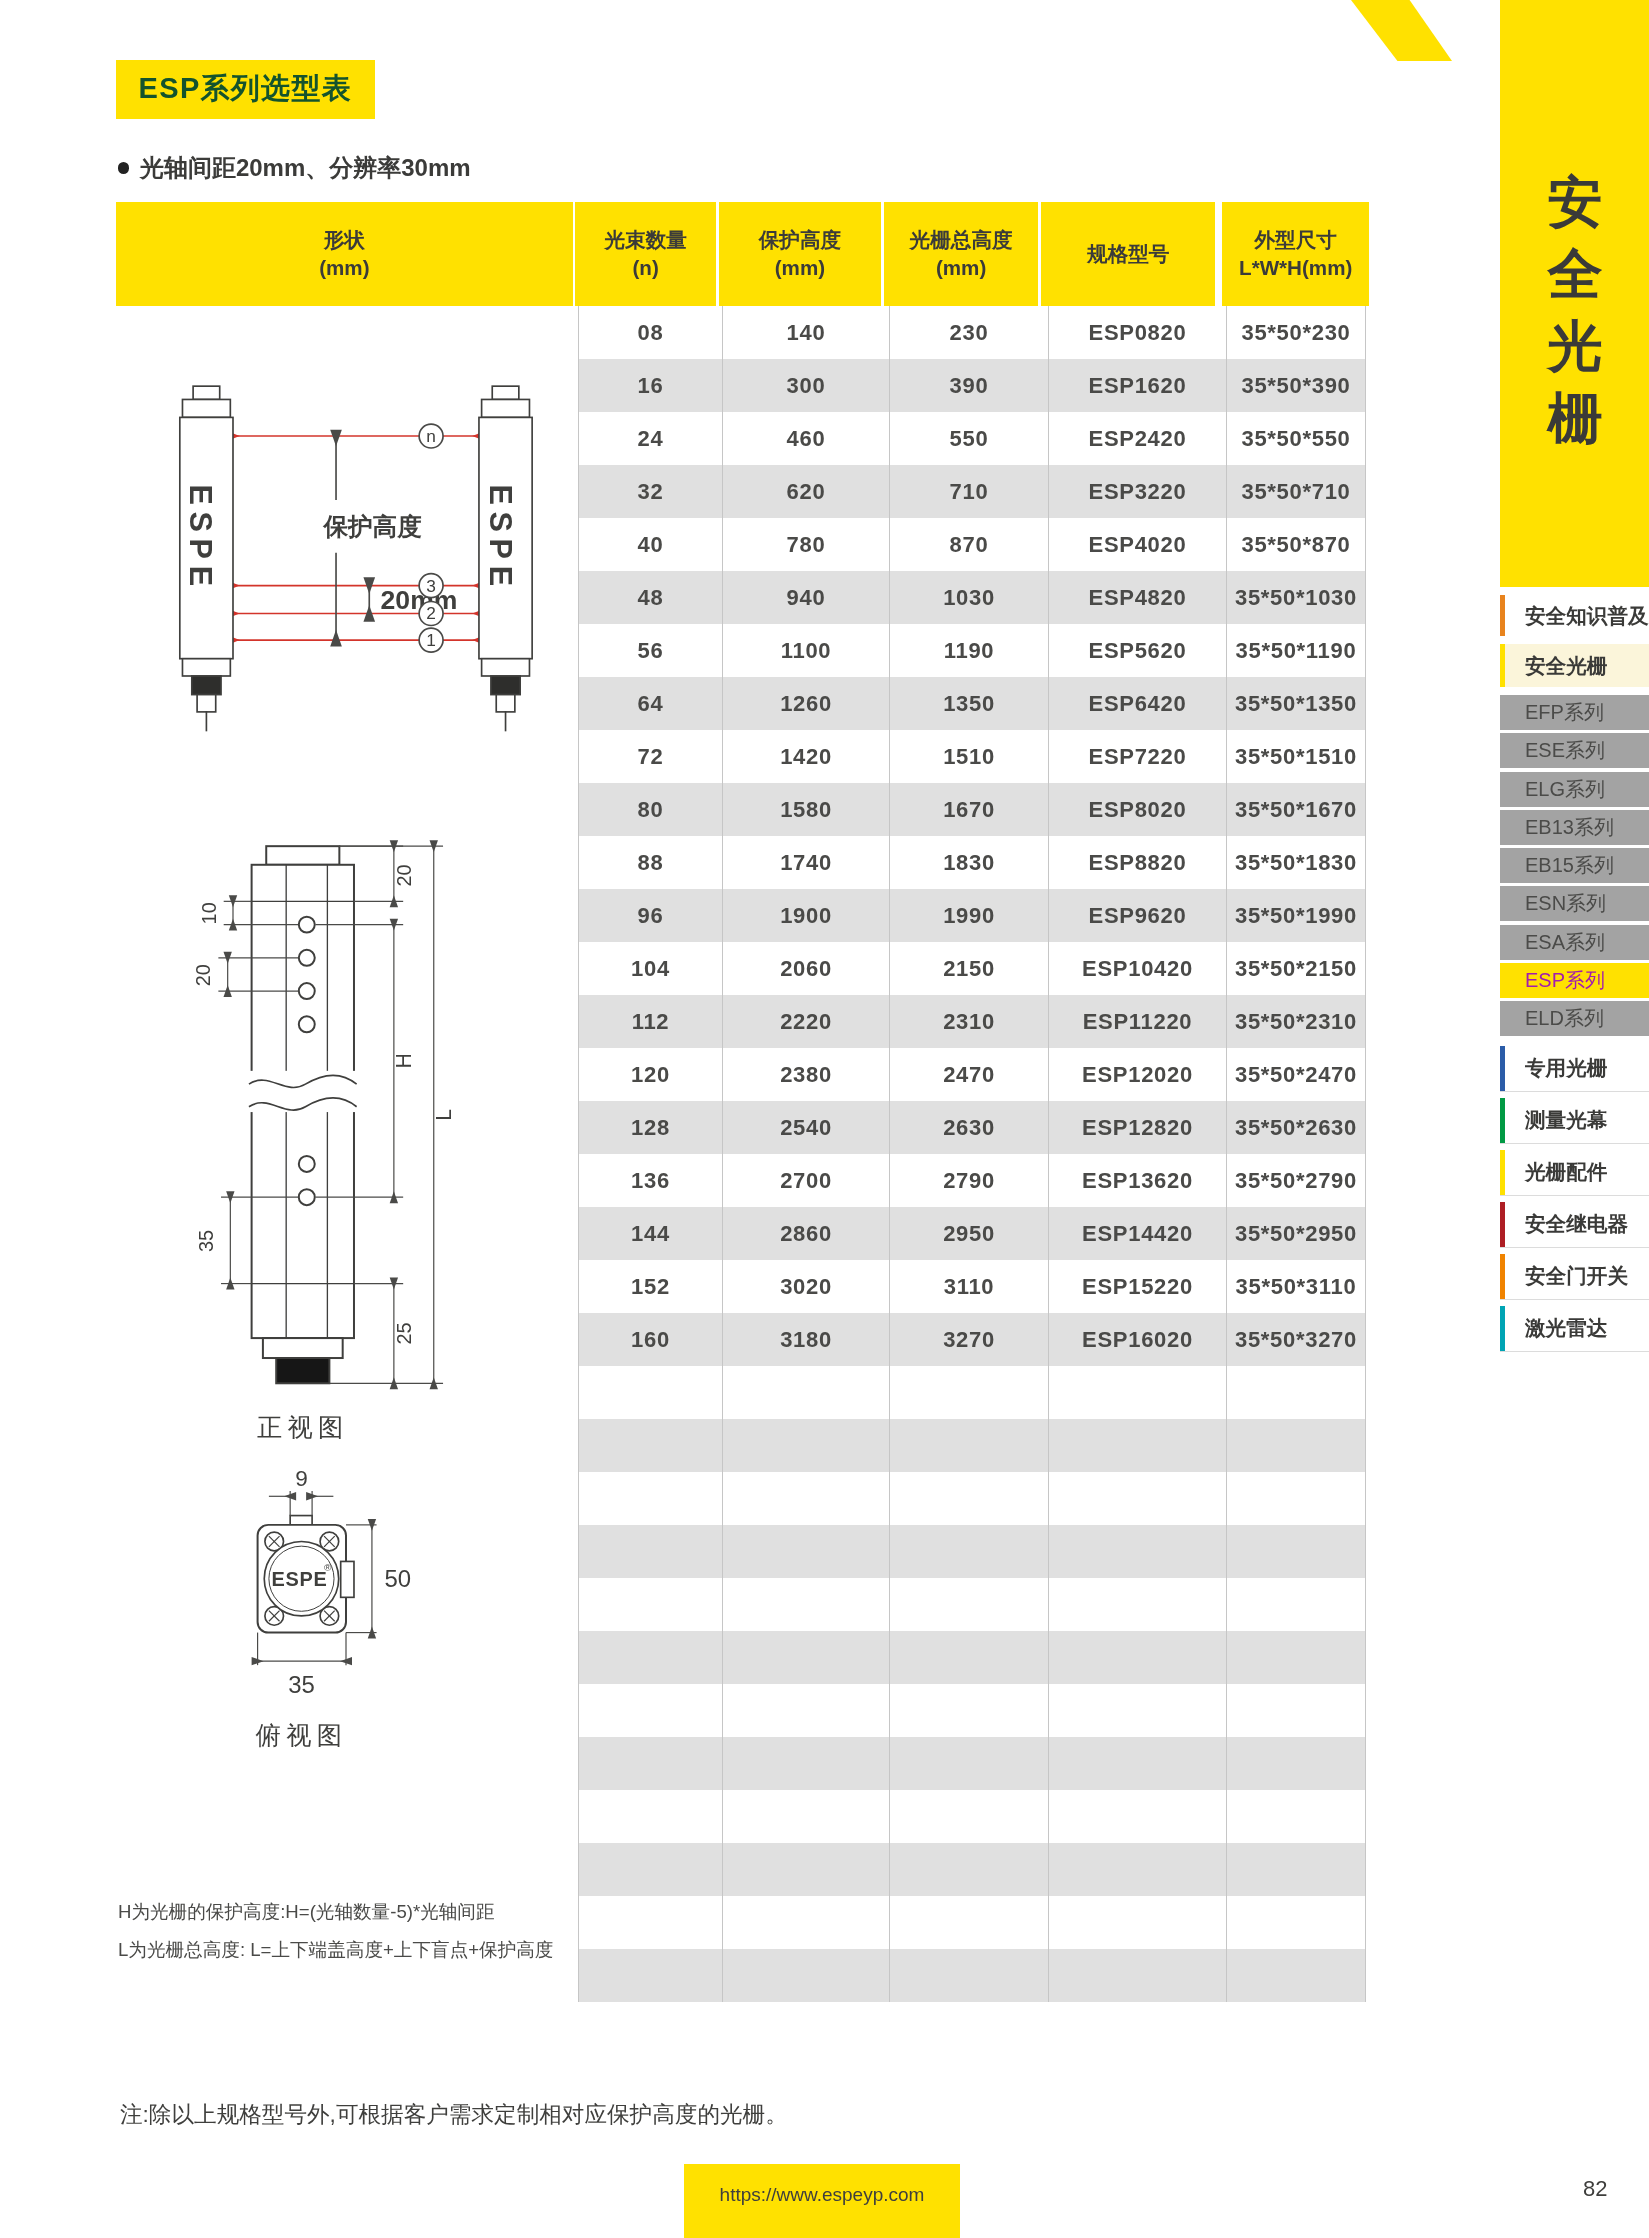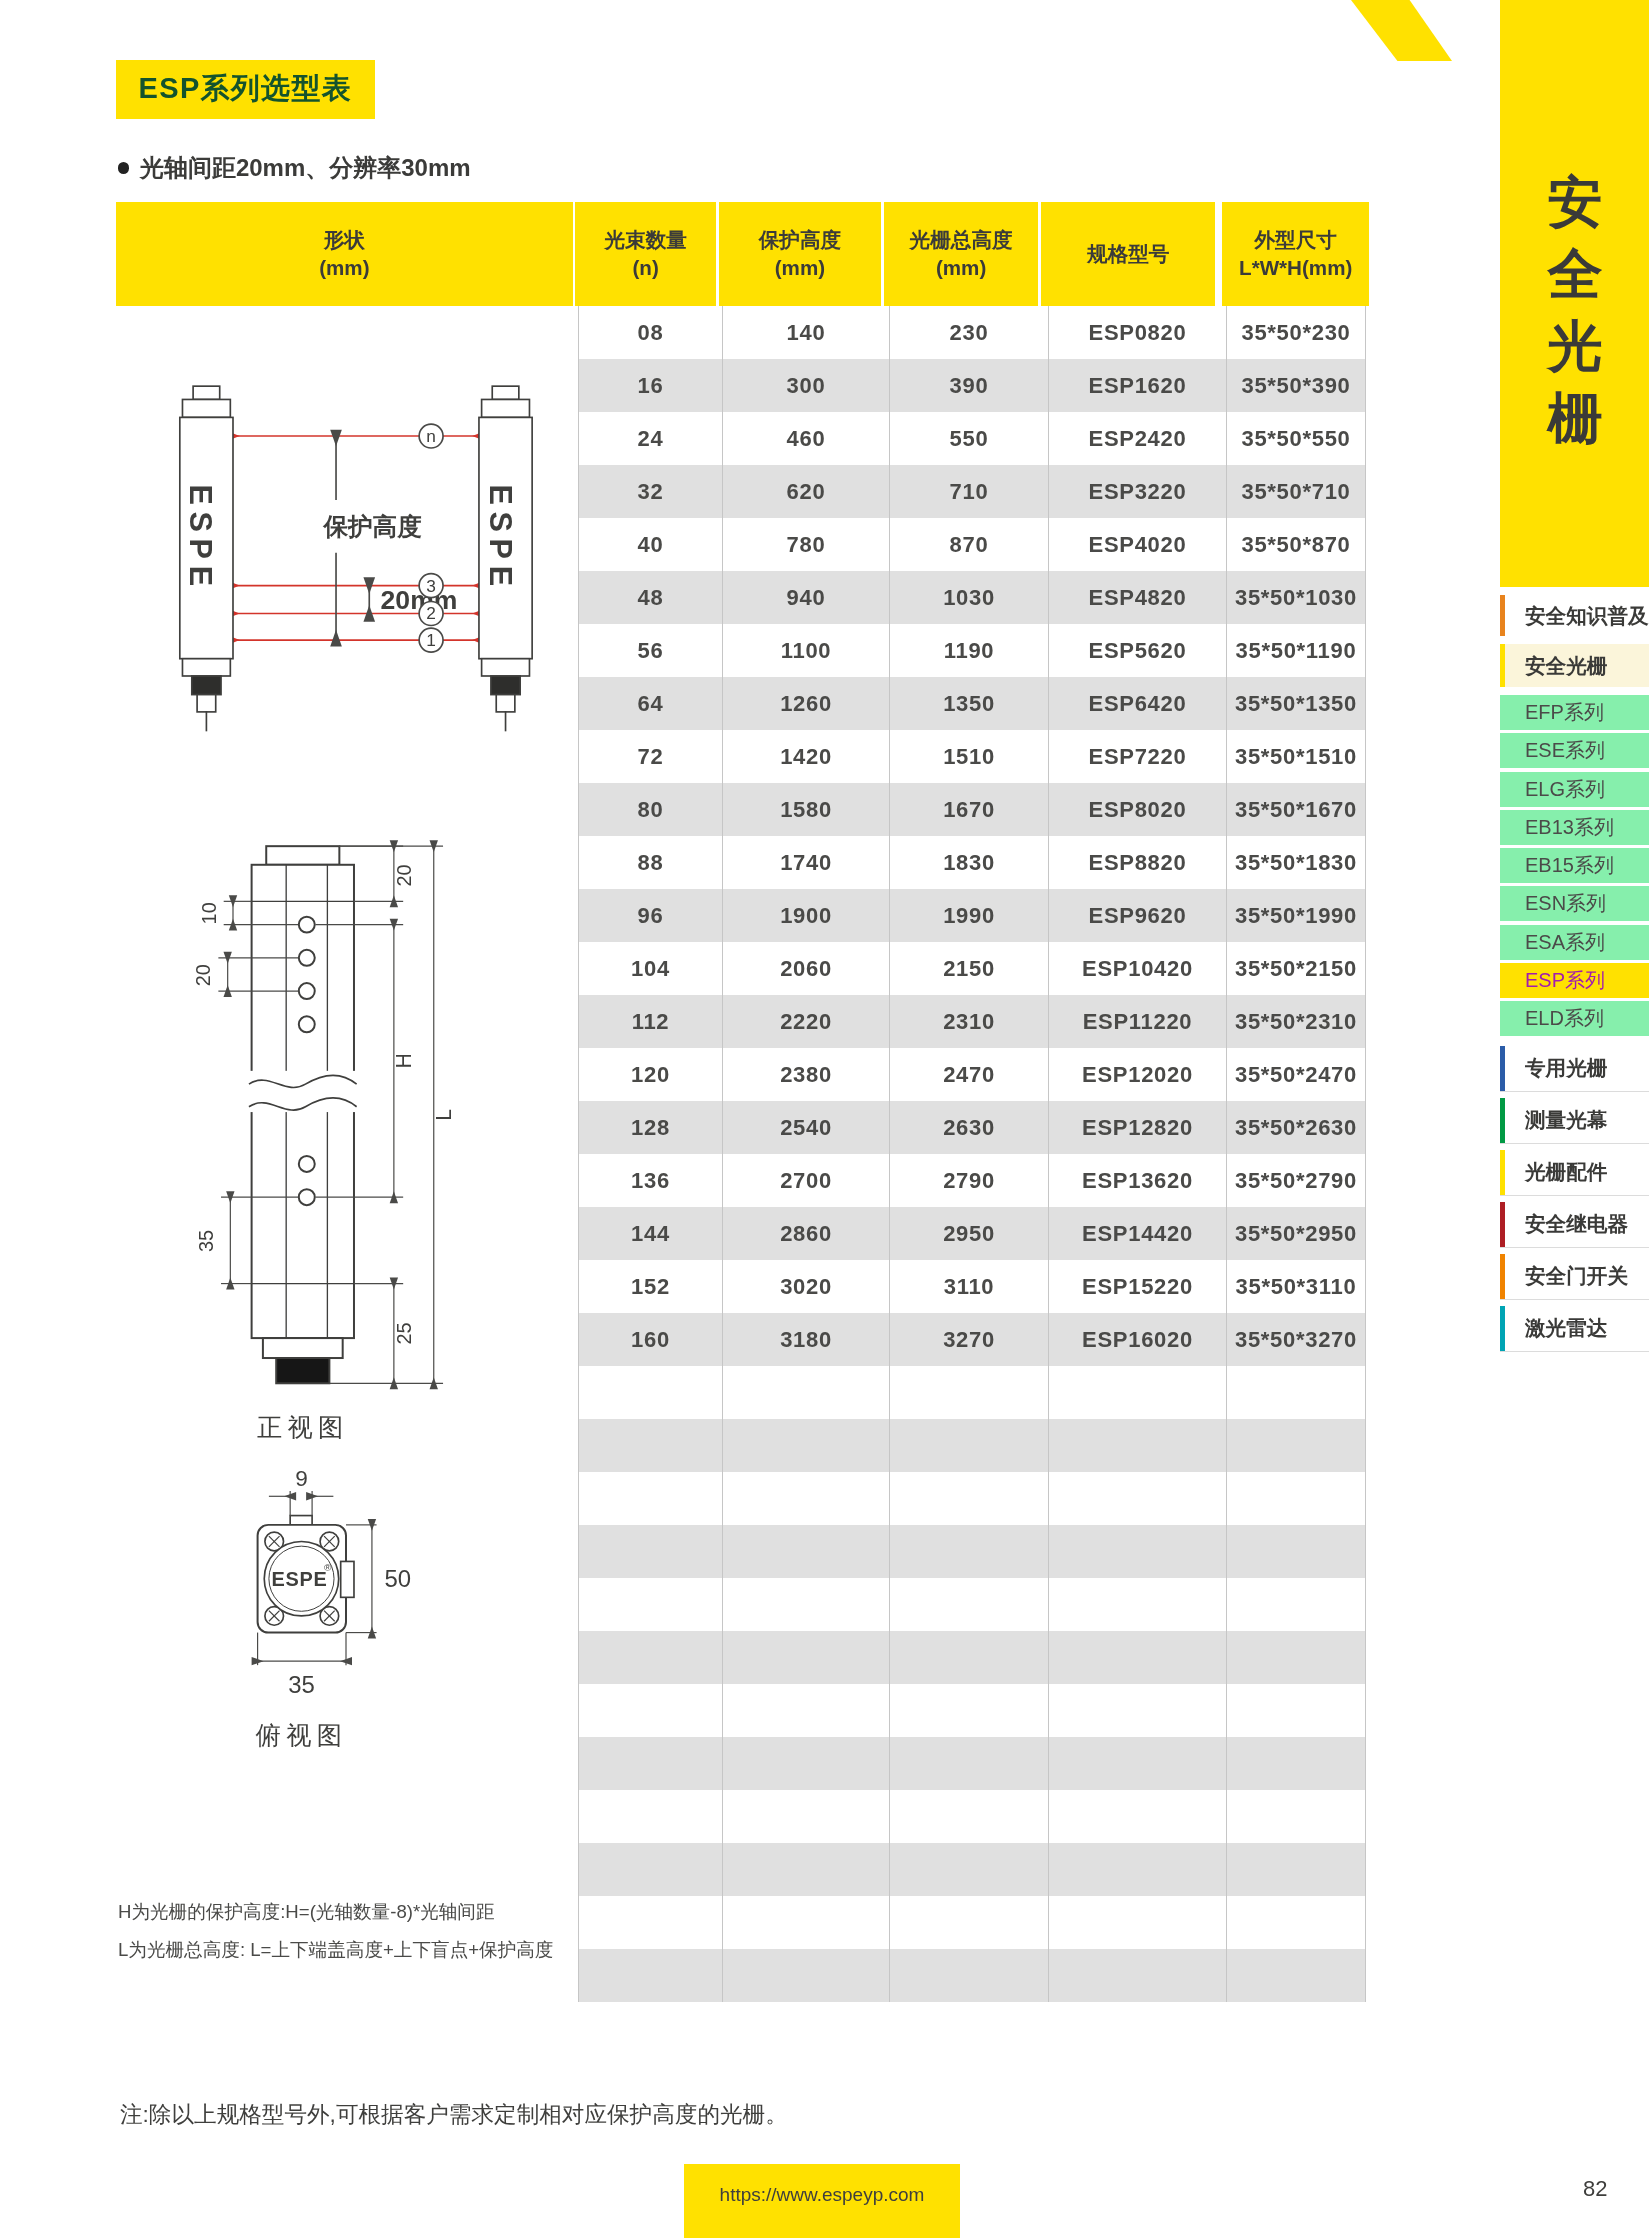--- a/index.html
+++ b/index.html
@@ -13,21 +13,21 @@
   .side-hero{position:absolute;left:1500px;top:0;width:150px;height:587px;background:#FFE100;}
   .side-hero .vchars{position:absolute;left:0;top:166px;width:100%;text-align:center;
     font-size:55px;font-weight:bold;line-height:72px;color:#3A3A38;}
   .menu{position:absolute;left:1500px;top:595px;width:150px;}
   .menu-item{position:relative;box-sizing:border-box;display:flex;align-items:center;}
   .menu-item .bar{position:absolute;left:0;top:0;bottom:0;width:4.7px;}
   .menu-item .lbl{padding-left:25px;white-space:nowrap;}
   .mi-cat{height:46px;margin-bottom:6px;background:#fff;}
   .mi-cat .lbl{font-size:20.6px;font-weight:bold;color:#3A3A38;}
   .mi-cat.bordered{border-bottom:1.3px solid #DCDCDC;}
-  .mi-series{height:35px;margin-bottom:3.3px;background:#86efac;}
+  .mi-series{height:35px;margin-bottom:3.3px;background:#a3a3a3;}
   .mi-series .lbl{font-size:20px;color:#4B4B49;}
   .mi-series.active{background:#FFE100;}
   .mi-series.active .lbl{color:#a21caf;}
   .mi-first{height:41px;margin-bottom:8px;}
   .mi-second{height:43px;margin-bottom:8px;}
   .mi-lastseries{margin-bottom:9.3px;}
   
   .title-badge{position:absolute;left:116px;top:60px;background:#FFE100;color:#14532d;
     font-size:29px;font-weight:bold;padding:9.3px 22.6px;letter-spacing:1.3px;}
   .bullet-line{position:absolute;left:118px;top:152px;display:flex;align-items:center;
@@ -512,21 +512,21 @@
       <line x1="346" y1="1995" x2="346" y2="2044"></line>
       <line x1="213" y1="2038" x2="346" y2="2038" marker-start="url(#mA)" marker-end="url(#mA)"></line>
     </g>
     <text x="279" y="1774" text-anchor="middle" font-size="34">9</text>
     <text x="404" y="1926" font-size="36">50</text>
     <text x="279" y="2086" text-anchor="middle" font-size="36">35</text>
     <text x="279" y="2162" text-anchor="middle" font-size="38" letter-spacing="8" fill="#4A4A48">俯视图</text>
   </g>
 </svg>
 
-<div class="note-line" style="top:1899px">H为光栅的保护高度:H=(光轴数量-8)*光轴间距</div>
+<div class="note-line" style="top:1899px">H为光栅的保护高度:H=(光轴数量-5)*光轴间距</div>
 <div class="note-line" style="top:1937px">L为光栅总高度: L=上下端盖高度+上下盲点+保护高度</div>
 
 <div class="side-hero">
   <div class="vchars" id="vertical-title">
       <div>安</div>
       <div>全</div>
       <div>光</div>
       <div>栅</div>
     </div>
 </div>

